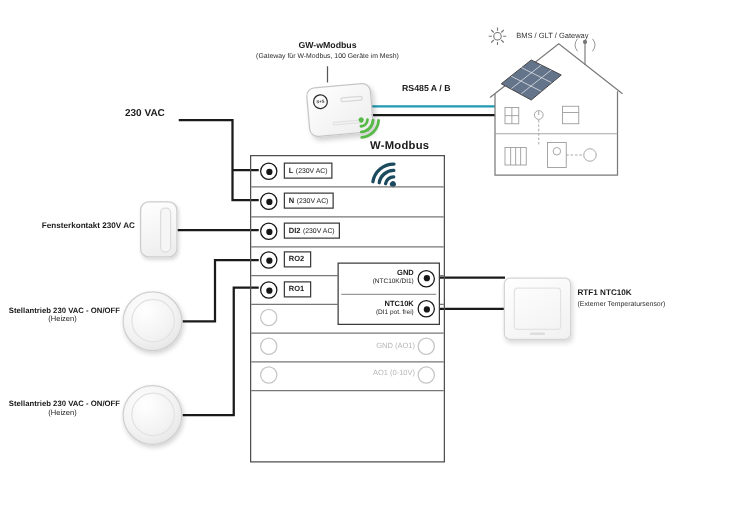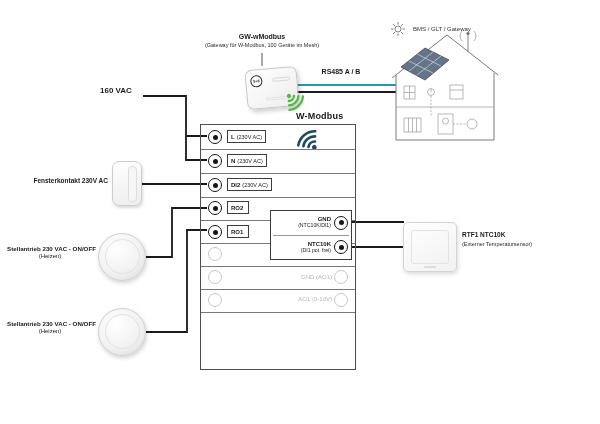--- a/index.html
+++ b/index.html
@@ -132,21 +132,21 @@
       <circle cx="65.5" cy="101" r="3"></circle>
       <circle cx="92" cy="104" r="5"></circle>
       <path d="M73 104 H87" stroke-dasharray="2,1.5"></path>
     </g>
   </svg>
 
   <div class="lbl gw-title">GW-wModbus</div>
   <div class="lbl gw-sub">(Gateway für W-Modbus, 100 Geräte im Mesh)</div>
   <div class="lbl rs485-lbl">RS485 A / B</div>
   <div class="lbl bms-lbl">BMS / GLT / Gateway</div>
-  <div class="lbl power-lbl">160 VAC</div>
+  <div class="lbl power-lbl">230 VAC</div>
   <div class="lbl wmodbus-lbl">W-Modbus</div>
 
   <div class="gateway">
     <span class="gw-logo">S+S</span>
     <span class="gw-slot"></span>
     <span class="gw-slot2"></span>
   </div>
 
   <svg class="wifi" style="left:281px; top:88px; transform:rotate(135deg);" width="26" height="26" viewBox="0 0 24 24">
     <g fill="none" stroke="#56b947" stroke-width="2.1" stroke-linecap="round">

